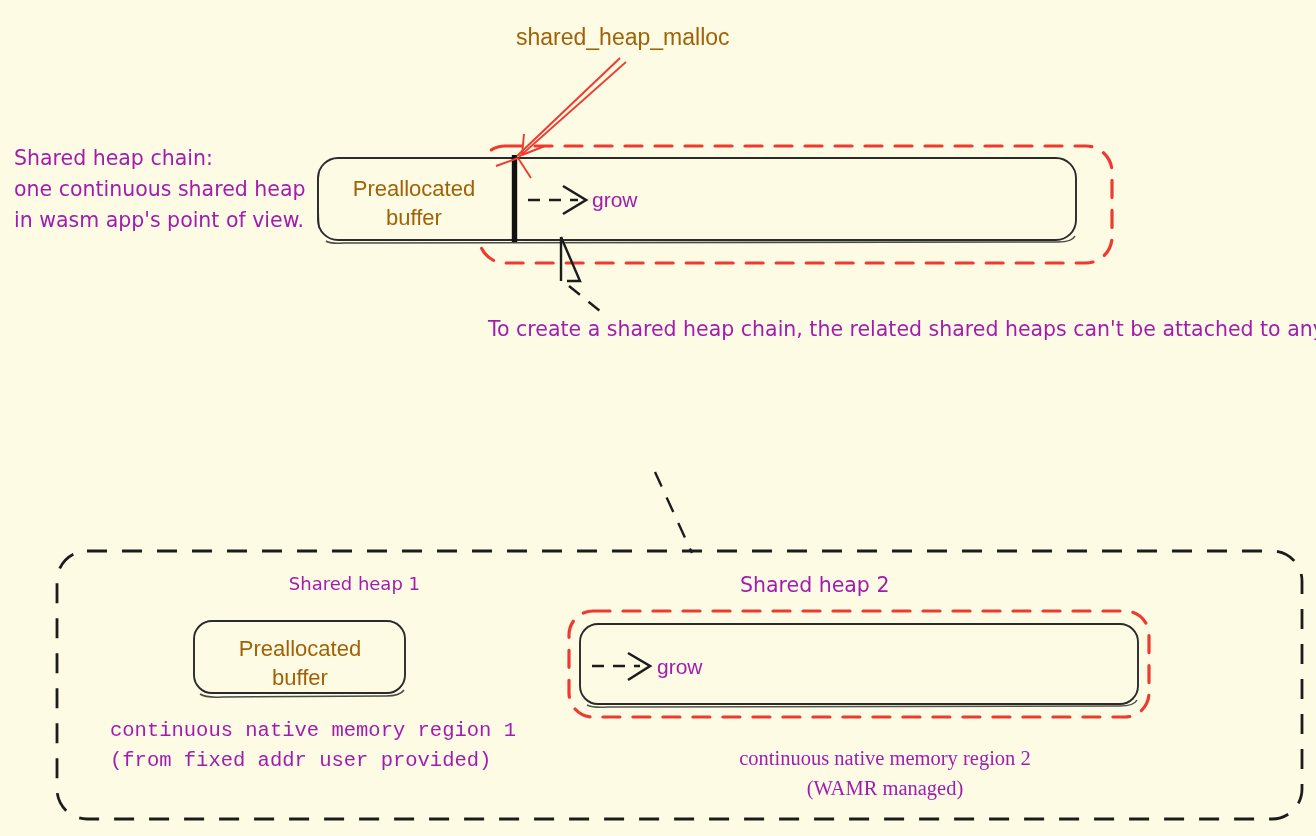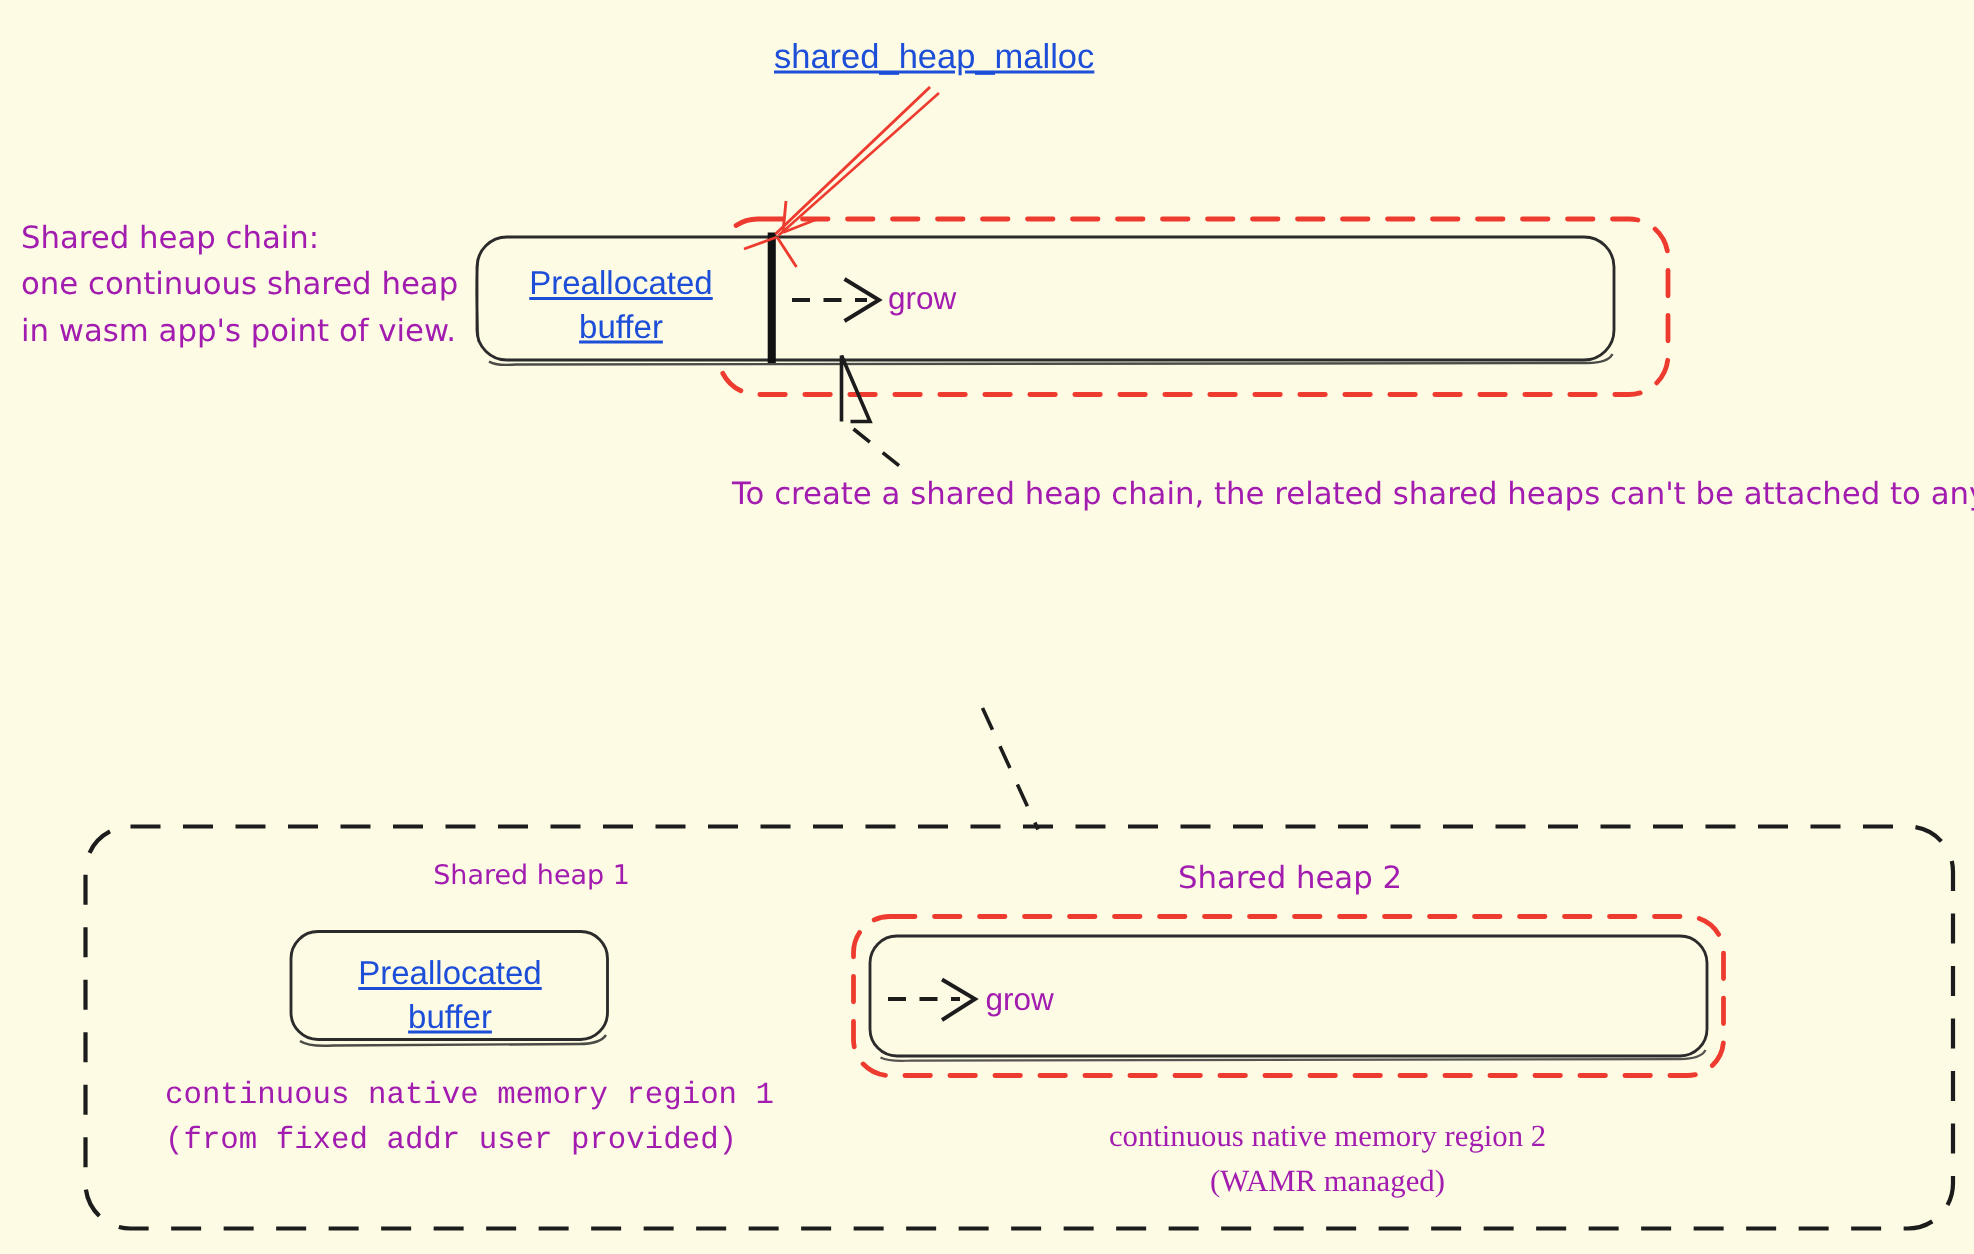--- a/index.html
+++ b/index.html
@@ -22,21 +22,21 @@
     height: 836px;
     pointer-events: none;
   }
   .txt {
     position: absolute;
     color: #a21caf;
     font-family: "DejaVu Sans", sans-serif;
     white-space: pre;
     line-height: 1.32;
   }
-  .red { color: #1d4ed8; text-decoration: underline; }
+  .red { color: #a16207; }
 
   
   #lead-text {
     left: 14px;
     top: 143px;
     font-size: 20.5px;
     line-height: 1.52;
   }
 
   
@@ -81,21 +81,20 @@
     left: 180px;
     top: 572px;
     width: 240px;
     text-align: right;
     font-size: 18px;
   }
   #heap2-label {
     left: 740px;
     top: 572px;
     width: 240px;
-    text-align: center;
     font-size: 20.5px;
   }
   #prealloc-bottom {
     left: 200px;
     top: 634px;
     width: 200px;
     text-align: center;
     font-size: 22px;
     font-family: "Liberation Sans", sans-serif;
     line-height: 1.34;

